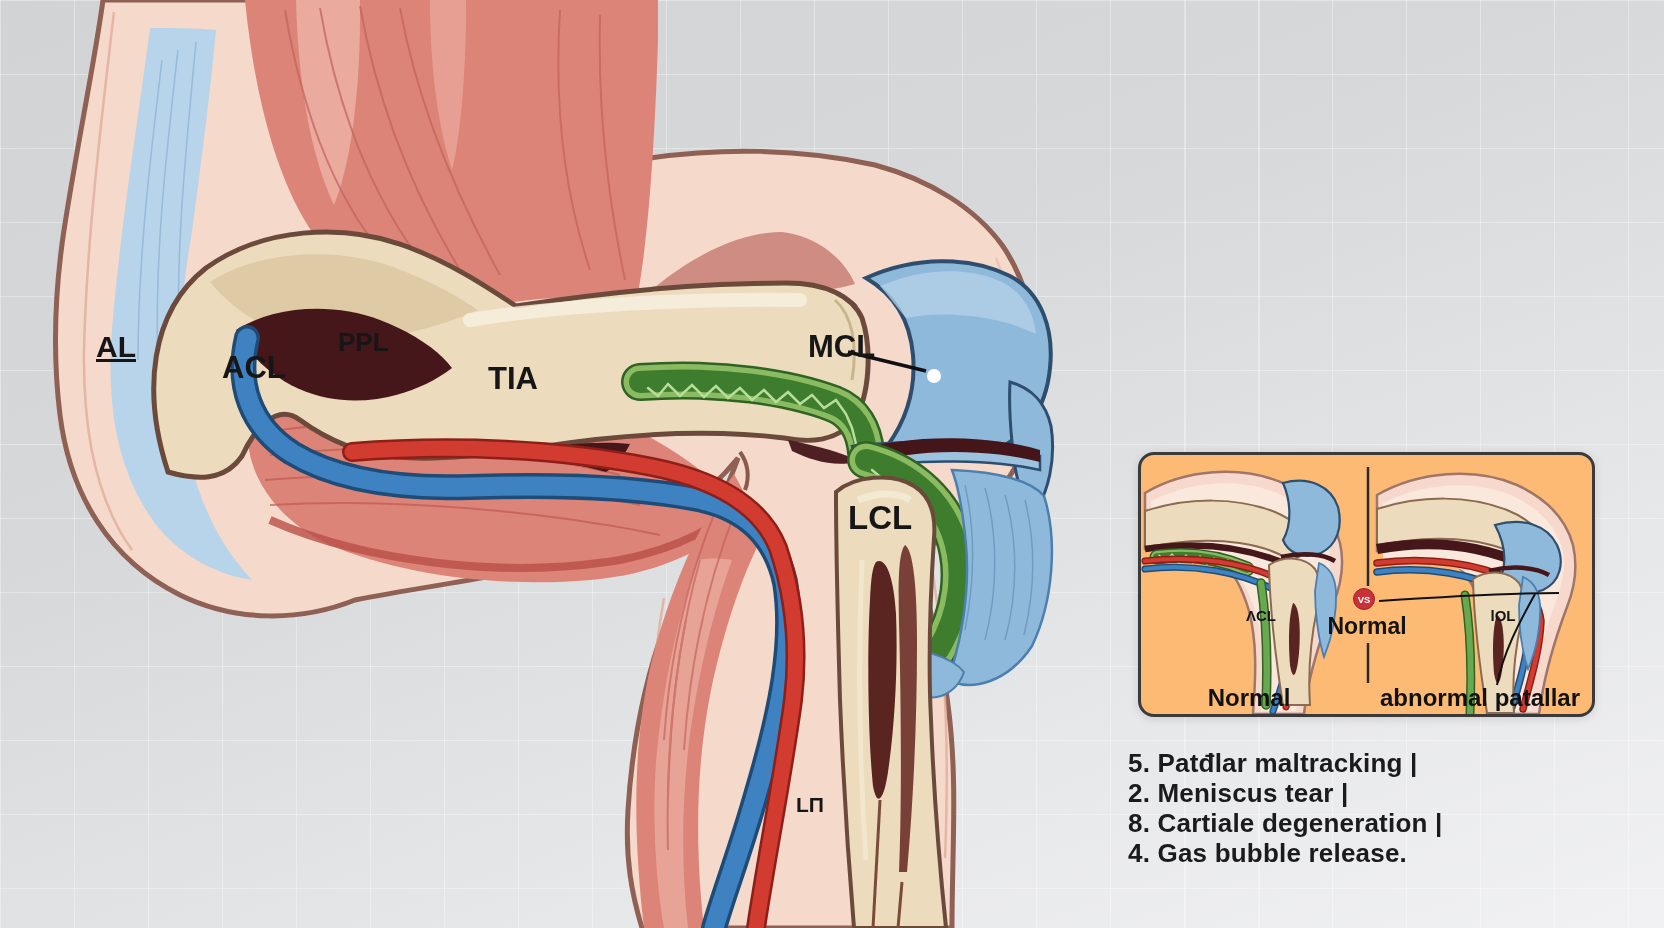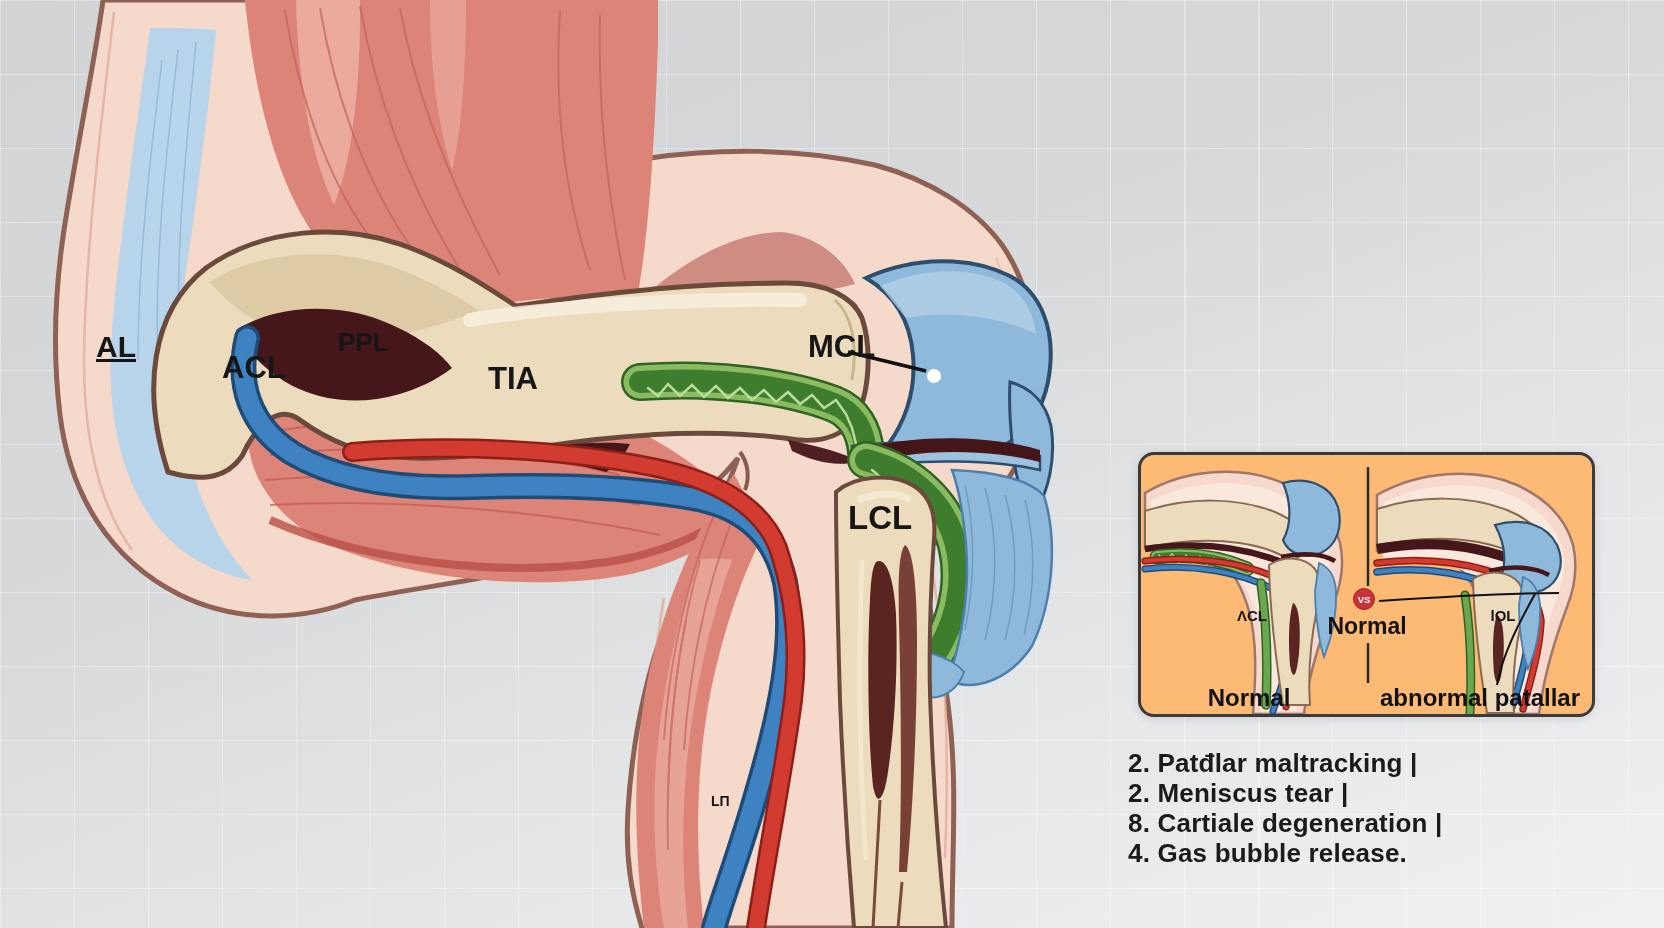--- a/index.html
+++ b/index.html
@@ -202,21 +202,21 @@
   <line x1="848" y1="352" x2="926" y2="371" stroke="#101010" stroke-width="3.5"></line>
   <circle cx="934" cy="376" r="7" fill="#ffffff"></circle>
 </svg>
 
 <div class="lbl" style="left:96px;top:330px;font-size:30px;text-decoration:underline;">AL</div>
 <div class="lbl" style="left:222px;top:350px;font-size:31px;">ACL</div>
 <div class="lbl" style="left:322px;top:327px;font-size:26px;margin-left:16px;">PPL</div>
 <div class="lbl" style="left:488px;top:317px;font-size:31px;margin-top:44px;">TIA</div>
 <div class="lbl" style="left:808px;top:329px;font-size:31px;">MCL</div>
 <div class="lbl" style="left:848px;top:499px;font-size:33px;">LCL</div>
-<div class="lbl" style="left:711px;top:793px;font-size:14px;">LΠ</div>
+<div class="lbl" style="left:796px;top:793px;font-size:21px;">LΠ</div>
 
 <div class="panel">
   <svg width="451" height="259" viewBox="0 0 451 259">
 
     <g transform="translate(4,0)">
       <path d="M 0,38 C 40,14 96,10 138,28 C 168,42 188,62 195,88 C 200,110 196,130 188,150
                C 176,182 166,212 161,244 L 159,259 L 108,259 C 111,220 112,186 104,156
                C 97,132 88,116 76,107 C 52,94 24,92 0,94 Z" fill="#f6d9cc" stroke="#a0756a" stroke-width="2.5"></path>
       <path d="M 6,46 C 45,26 94,22 132,38 C 158,50 176,68 183,90 C 187,108 184,126 177,144
                C 166,174 157,204 153,240 L 151,256 L 116,256 C 119,218 119,186 111,158
@@ -290,24 +290,24 @@
       <path d="M 238,146 C 298,142 364,138 418,138"></path>
       <path d="M 394,139 C 378,168 362,198 356,230"></path>
     </g>
     <g>
       <circle cx="223" cy="144" r="10.5" fill="#c8323a" stroke="#a02028" stroke-width="1"></circle>
       <text x="223" y="148" font-family="Liberation Sans, sans-serif" font-size="9.5" font-weight="700" fill="#ffffff" text-anchor="middle">VS</text>
     </g>
   </svg>
 
   <div class="lbl" style="left:158px;top:158px;width:136px;text-align:center;font-size:23px;">Normal</div>
-  <div class="lbl" style="left:96px;top:152px;width:48px;font-size:15px;">ΛCL</div>
+  <div class="lbl" style="left:96px;top:152px;width:48px;text-align:center;font-size:15px;">ΛCL</div>
   <div class="lbl" style="left:338px;top:152px;width:48px;text-align:center;font-size:15px;">lOL</div>
   <div class="cap" style="left:28px;top:229px;width:160px;font-size:24px;">Normal</div>
   <div class="cap" style="left:228px;top:229px;width:222px;font-size:24px;">abnormal patallar</div>
 </div>
 
 <div class="notes">
-  <div>2. Patđlar maltracking |</div>
+  <div>5. Patđlar maltracking |</div>
   <div>2. Meniscus tear |</div>
   <div>8. Cartiale degeneration |</div>
   <div>4. Gas bubble release.</div>
 </div>
 
 </body></html>

